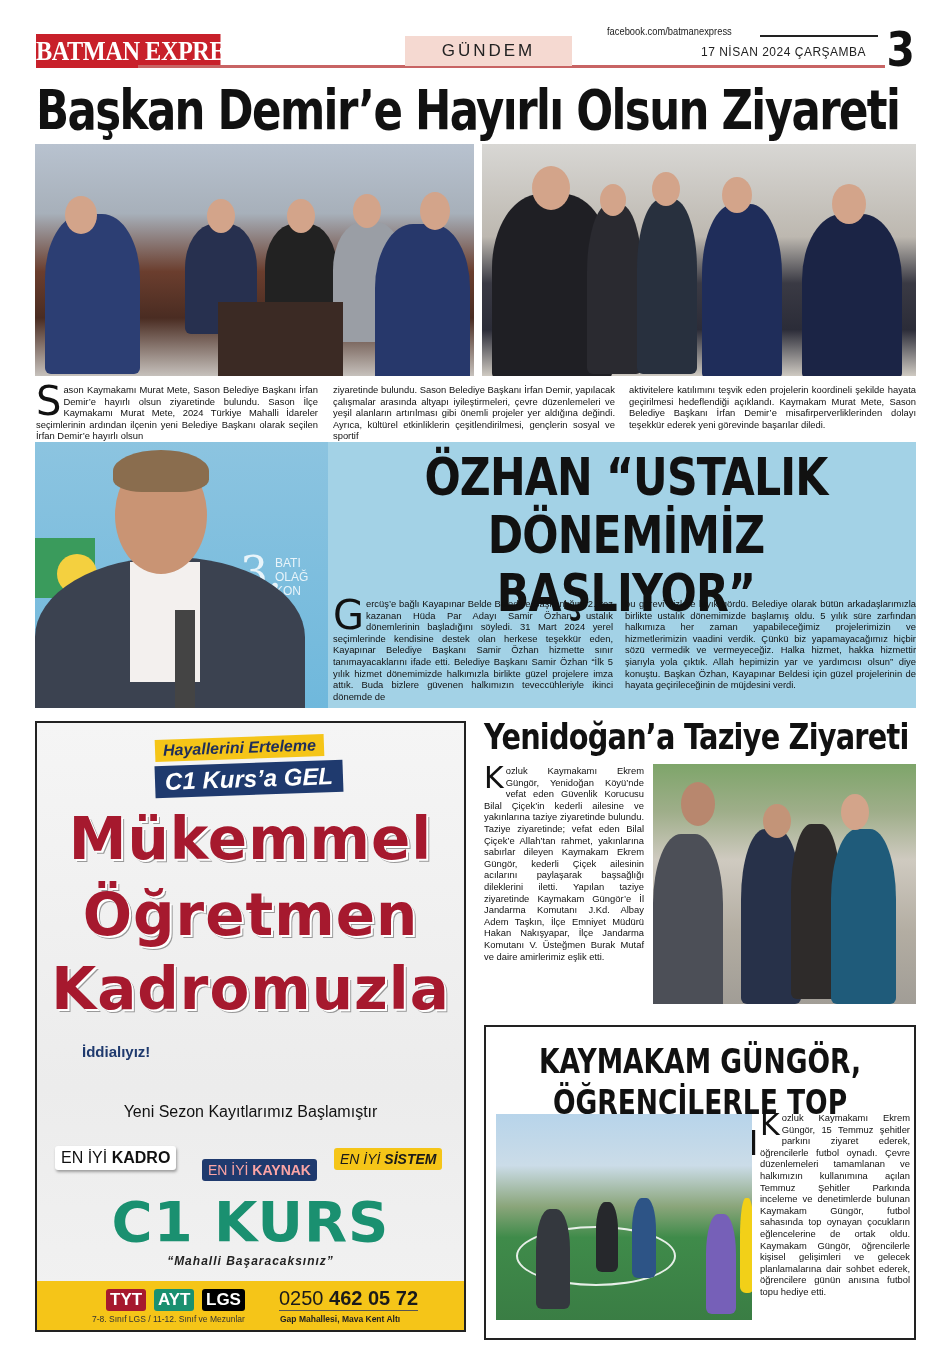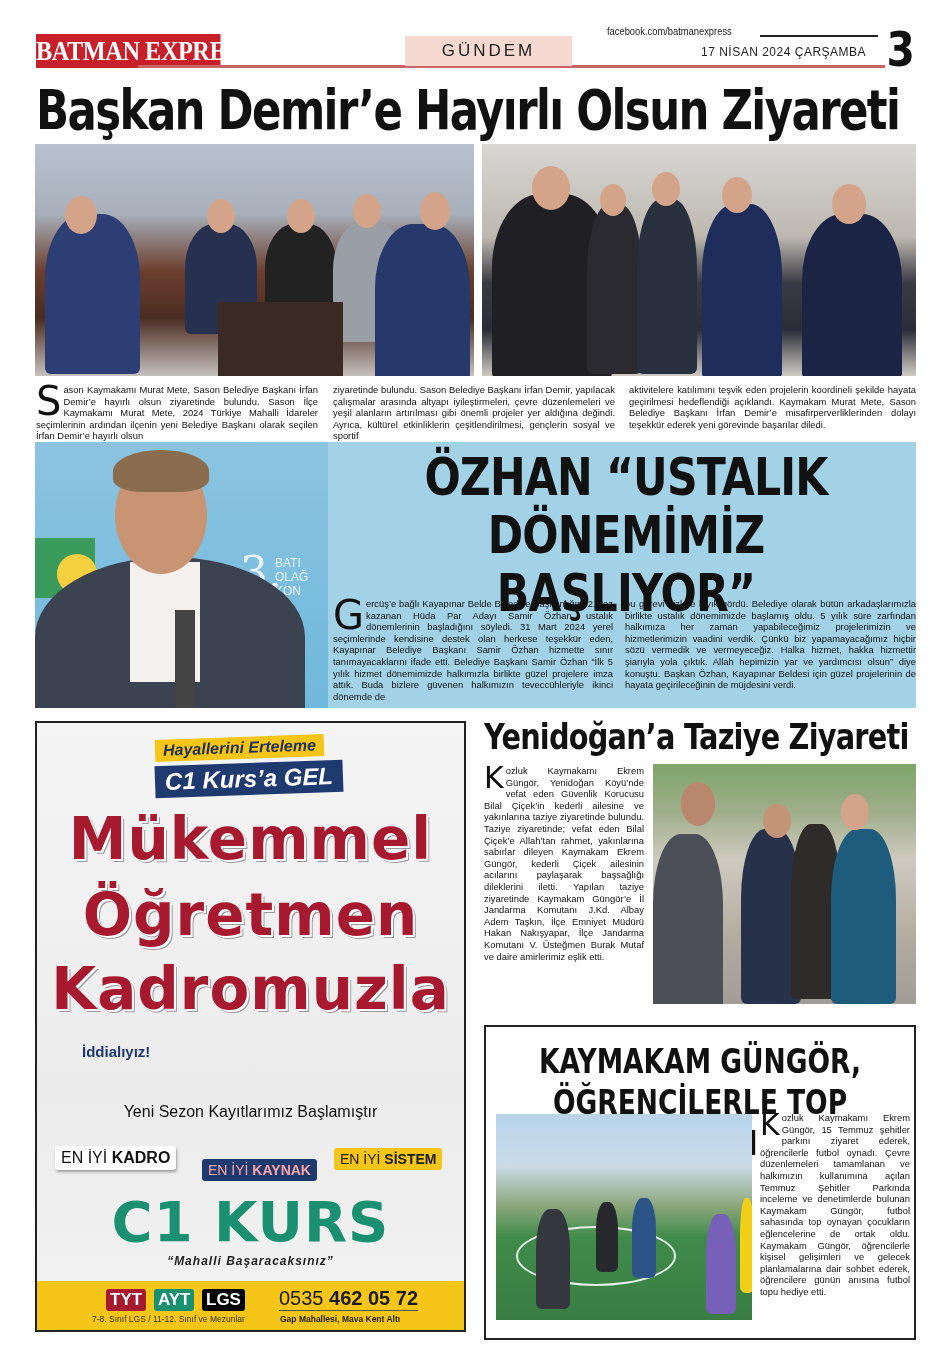--- a/index.html
+++ b/index.html
@@ -60,21 +60,21 @@
               font-family: "DejaVu Sans", sans-serif; font-size: 58px; letter-spacing: 1px;
               text-shadow: 2px 2px 0 #fff, 3px 3px 0 #999; }
     .ad-claim { position: absolute; left: 45px; top: 320px; color: #1f3a6e; font-weight: bold; font-size: 15px; }
     .ad-invite { position: absolute; left: 30px; top: 343px; width: 370px; background: #616161; color: #fff; font-style: italic;
                  font-size: 21px; text-align: center; padding: 3px 0; }
     .ad-season { position: absolute; left: 0; width: 100%; top: 380px; text-align: center; font-size: 16px; color: #111; }
     .pill { position: absolute; top: 423px; font-size: 16px; padding: 3px 6px; border-radius: 3px; white-space: nowrap; }
     .pill b { font-weight: bold; }
     .pill1 { left: 18px; background: #fff; color: #111; box-shadow: 1px 2px 3px rgba(0,0,0,0.35); }
     .pill2 { left: 165px; background: #1f3a6e; color: #fca5a5; font-size: 14px; top: 436px; }
-    .pill3 { left: 297px; background: #f5c518; color: #1a1a1a; font-size: 14px; top: 425px; }
+    .pill3 { left: 297px; background: #f5c518; color: #1a1a1a; font-size: 14px; top: 425px; font-style: italic; }
     .ad-brand { position: absolute; left: 0; width: 100%; top: 466px; text-align: center; color: #1a9070; font-weight: bold;
                 font-size: 56px; font-family: "DejaVu Sans", sans-serif; letter-spacing: 1px; }
     .ad-slogan { position: absolute; left: 0; width: 100%; top: 531px; text-align: center; font-style: italic; font-weight: bold;
                  font-size: 12px; letter-spacing: 1px; color: #222; }
     .ad-footer { position: absolute; left: 0; bottom: 0; width: 100%; height: 49px; background: #f5c518; }
     .exam { position: absolute; top: 8px; color: #fff; font-weight: bold; font-size: 17px; padding: 1px 4px; border-radius: 3px; }
     .exam1 { left: 69px; background: #a6192e; }
     .exam2 { left: 117px; background: #1a9070; }
     .exam3 { left: 165px; background: #000000; }
     .ad-grades { position: absolute; left: 55px; top: 33px; font-size: 8.5px; color: #333; }
@@ -176,21 +176,21 @@
   <div class="pill pill1"><span>EN İYİ</span> <b>KADRO</b></div>
   <div class="pill pill2"><span>EN İYİ</span> <b>KAYNAK</b></div>
   <div class="pill pill3"><span>EN İYİ</span> <b>SİSTEM</b></div>
   <div class="ad-brand">C1 KURS</div>
   <div class="ad-slogan">“Mahalli Başaracaksınız”</div>
   <div class="ad-footer">
     <span class="exam exam1">TYT</span>
     <span class="exam exam2">AYT</span>
     <span class="exam exam3">LGS</span>
     <div class="ad-grades">7-8. Sınıf LGS / 11-12. Sınıf ve Mezunlar</div>
-    <div class="ad-phone"><span>0535</span> <b>462 05 72</b></div>
+    <div class="ad-phone"><span>0250</span> <b>462 05 72</b></div>
     <div class="ad-address">Gap Mahallesi, Mava Kent Altı</div>
   </div>
 </div>
 
 <h2 class="h-taziye">Yenidoğan’a Taziye Ziyareti</h2>
 <div class="body-text" style="left:484px;top:765px;width:160px;">
   <span class="dropcap-sm">K</span><span>ozluk Kaymakamı Ekrem Güngör, Yenidoğan Köyü’nde vefat eden Güvenlik Korucusu Bilal Çiçek’in kederli ailesine ve yakınlarına taziye ziyaretinde bulundu. Taziye ziyaretinde; vefat eden Bilal Çiçek’e Allah’tan rahmet, yakınlarına sabırlar dileyen Kaymakam Ekrem Güngör, kederli Çiçek ailesinin acılarını paylaşarak başsağlığı dileklerini iletti. Yapılan taziye ziyaretinde Kaymakam Güngör’e İl Jandarma Komutanı J.Kd. Albay Adem Taşkın, İlçe Emniyet Müdürü Hakan Nakışyapar, İlçe Jandarma Komutanı V. Üsteğmen Burak Mutaf ve daire amirlerimiz eşlik etti.</span>
 </div>
 <div class="photo ph3">
   <div class="figure" style="left:0;top:70px;width:70px;height:175px;background:#4c4f57;"></div>

